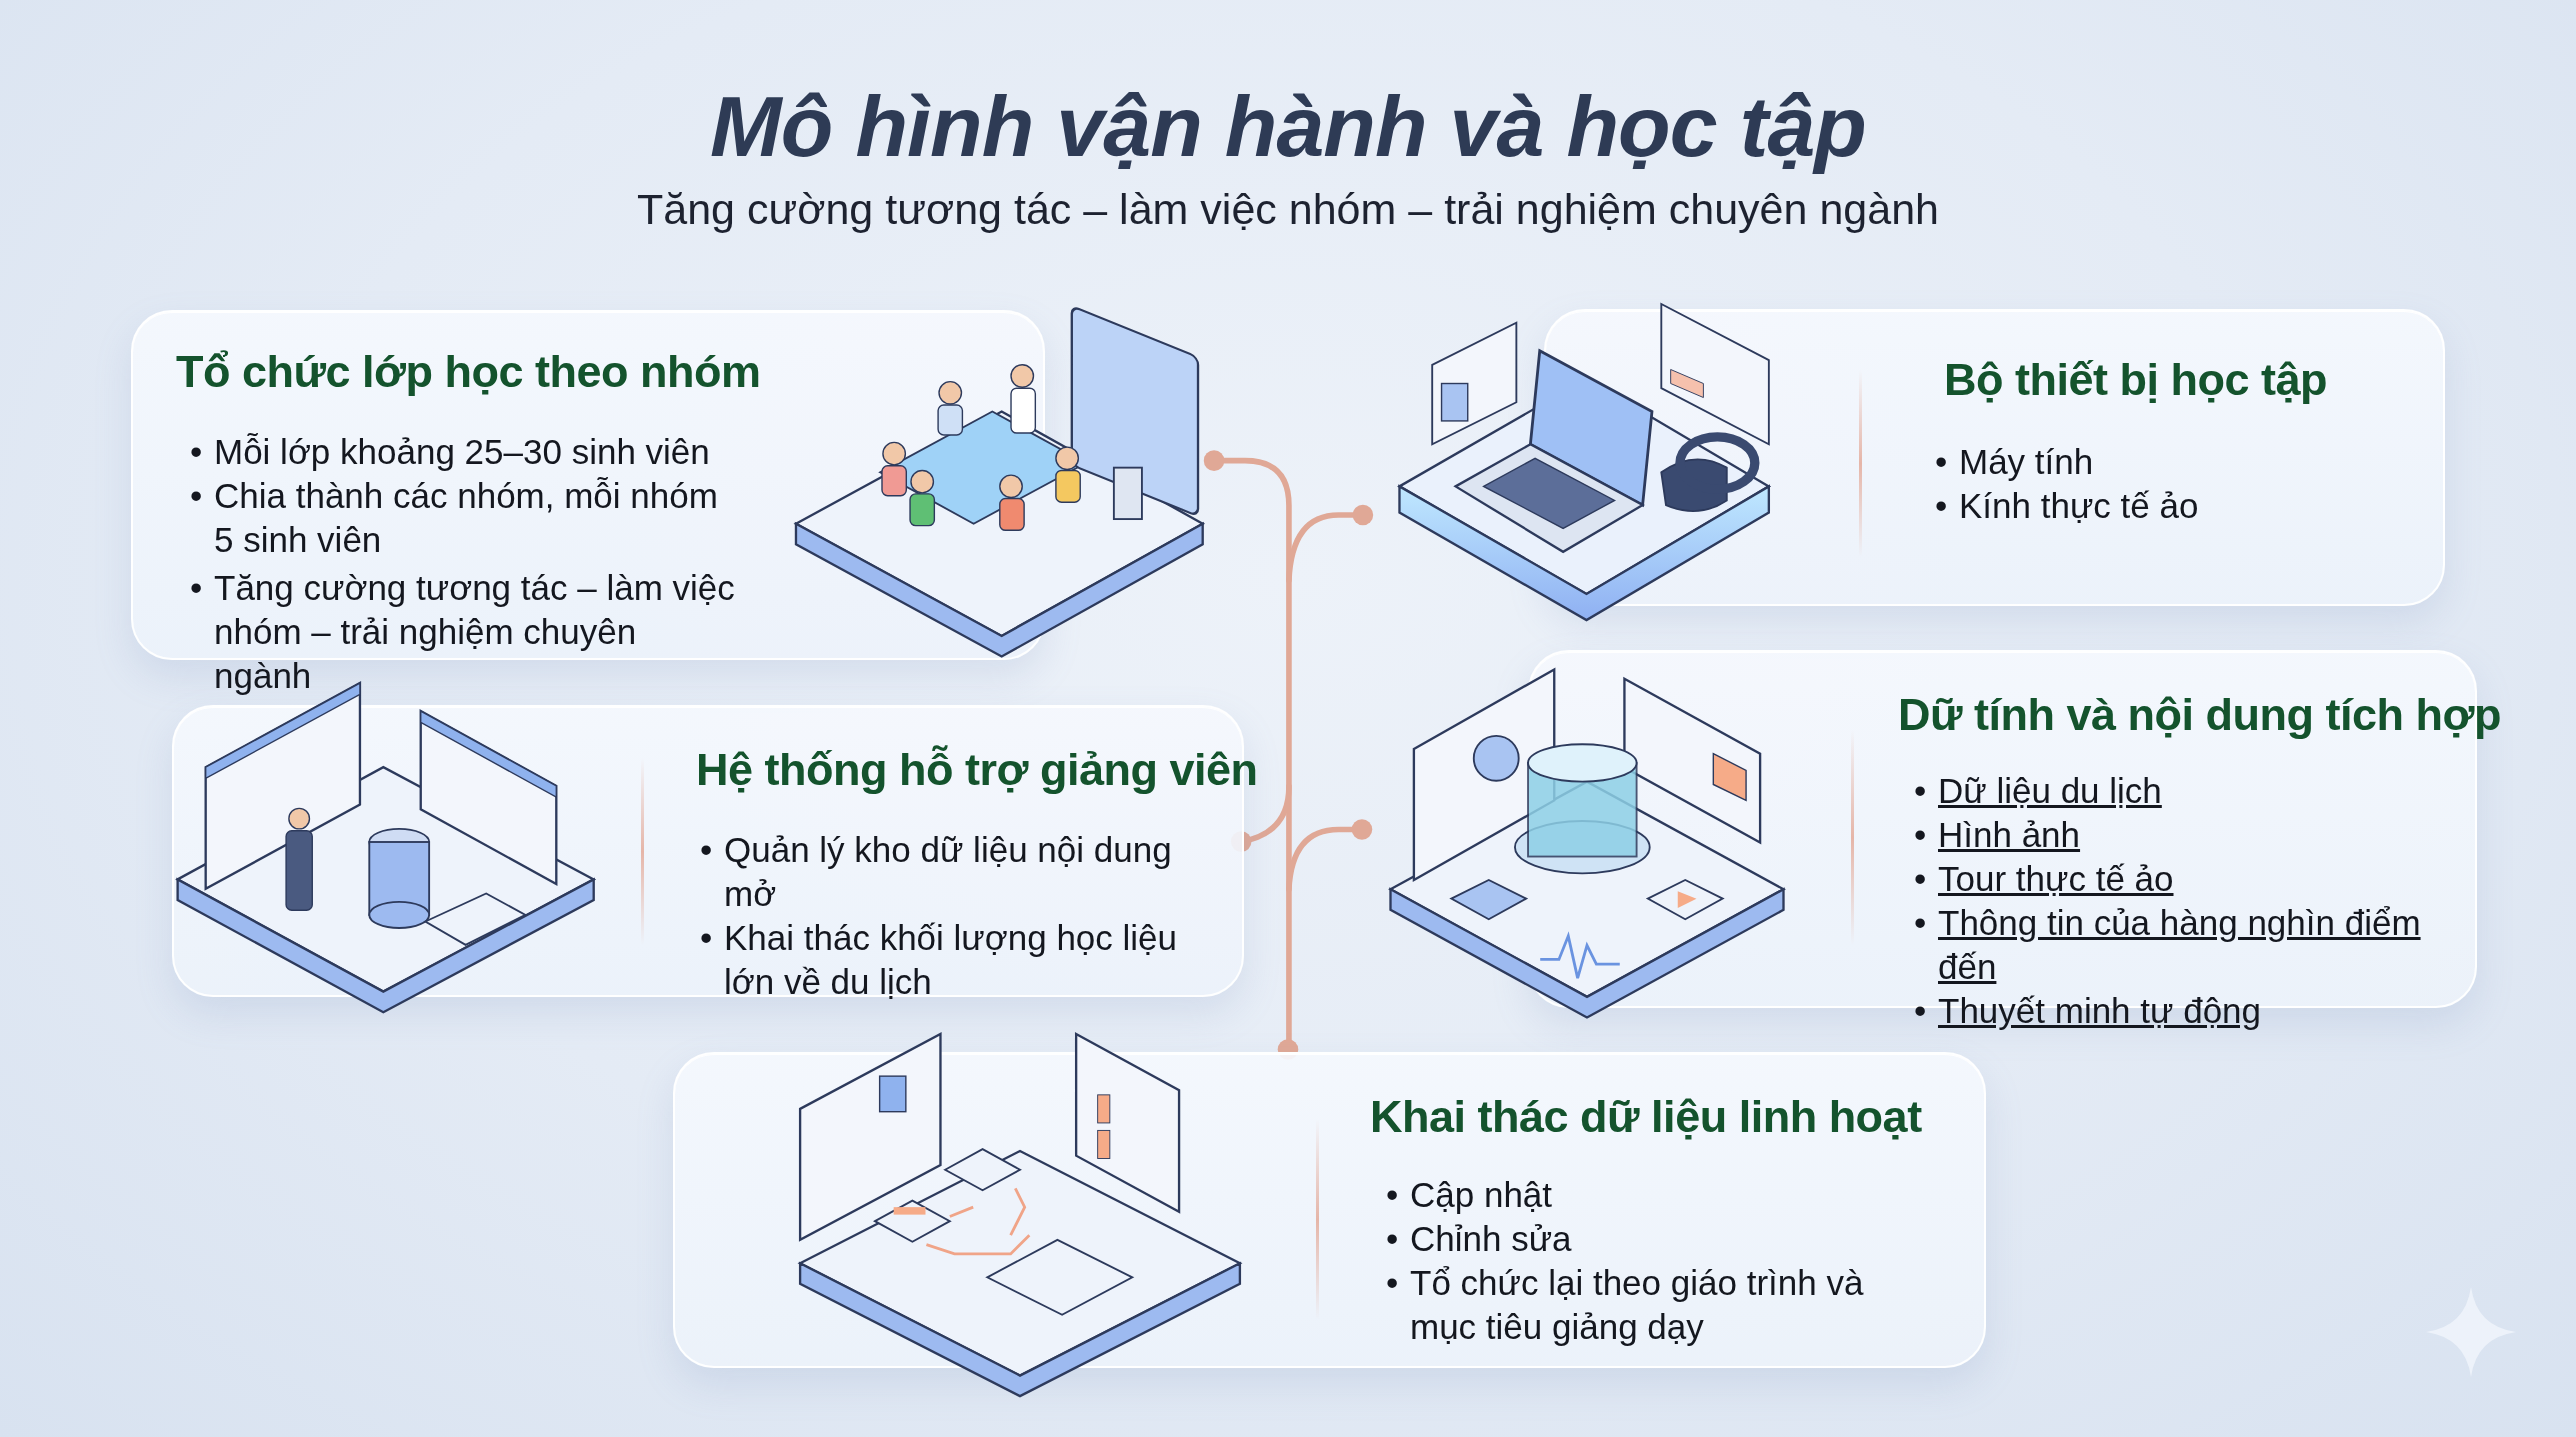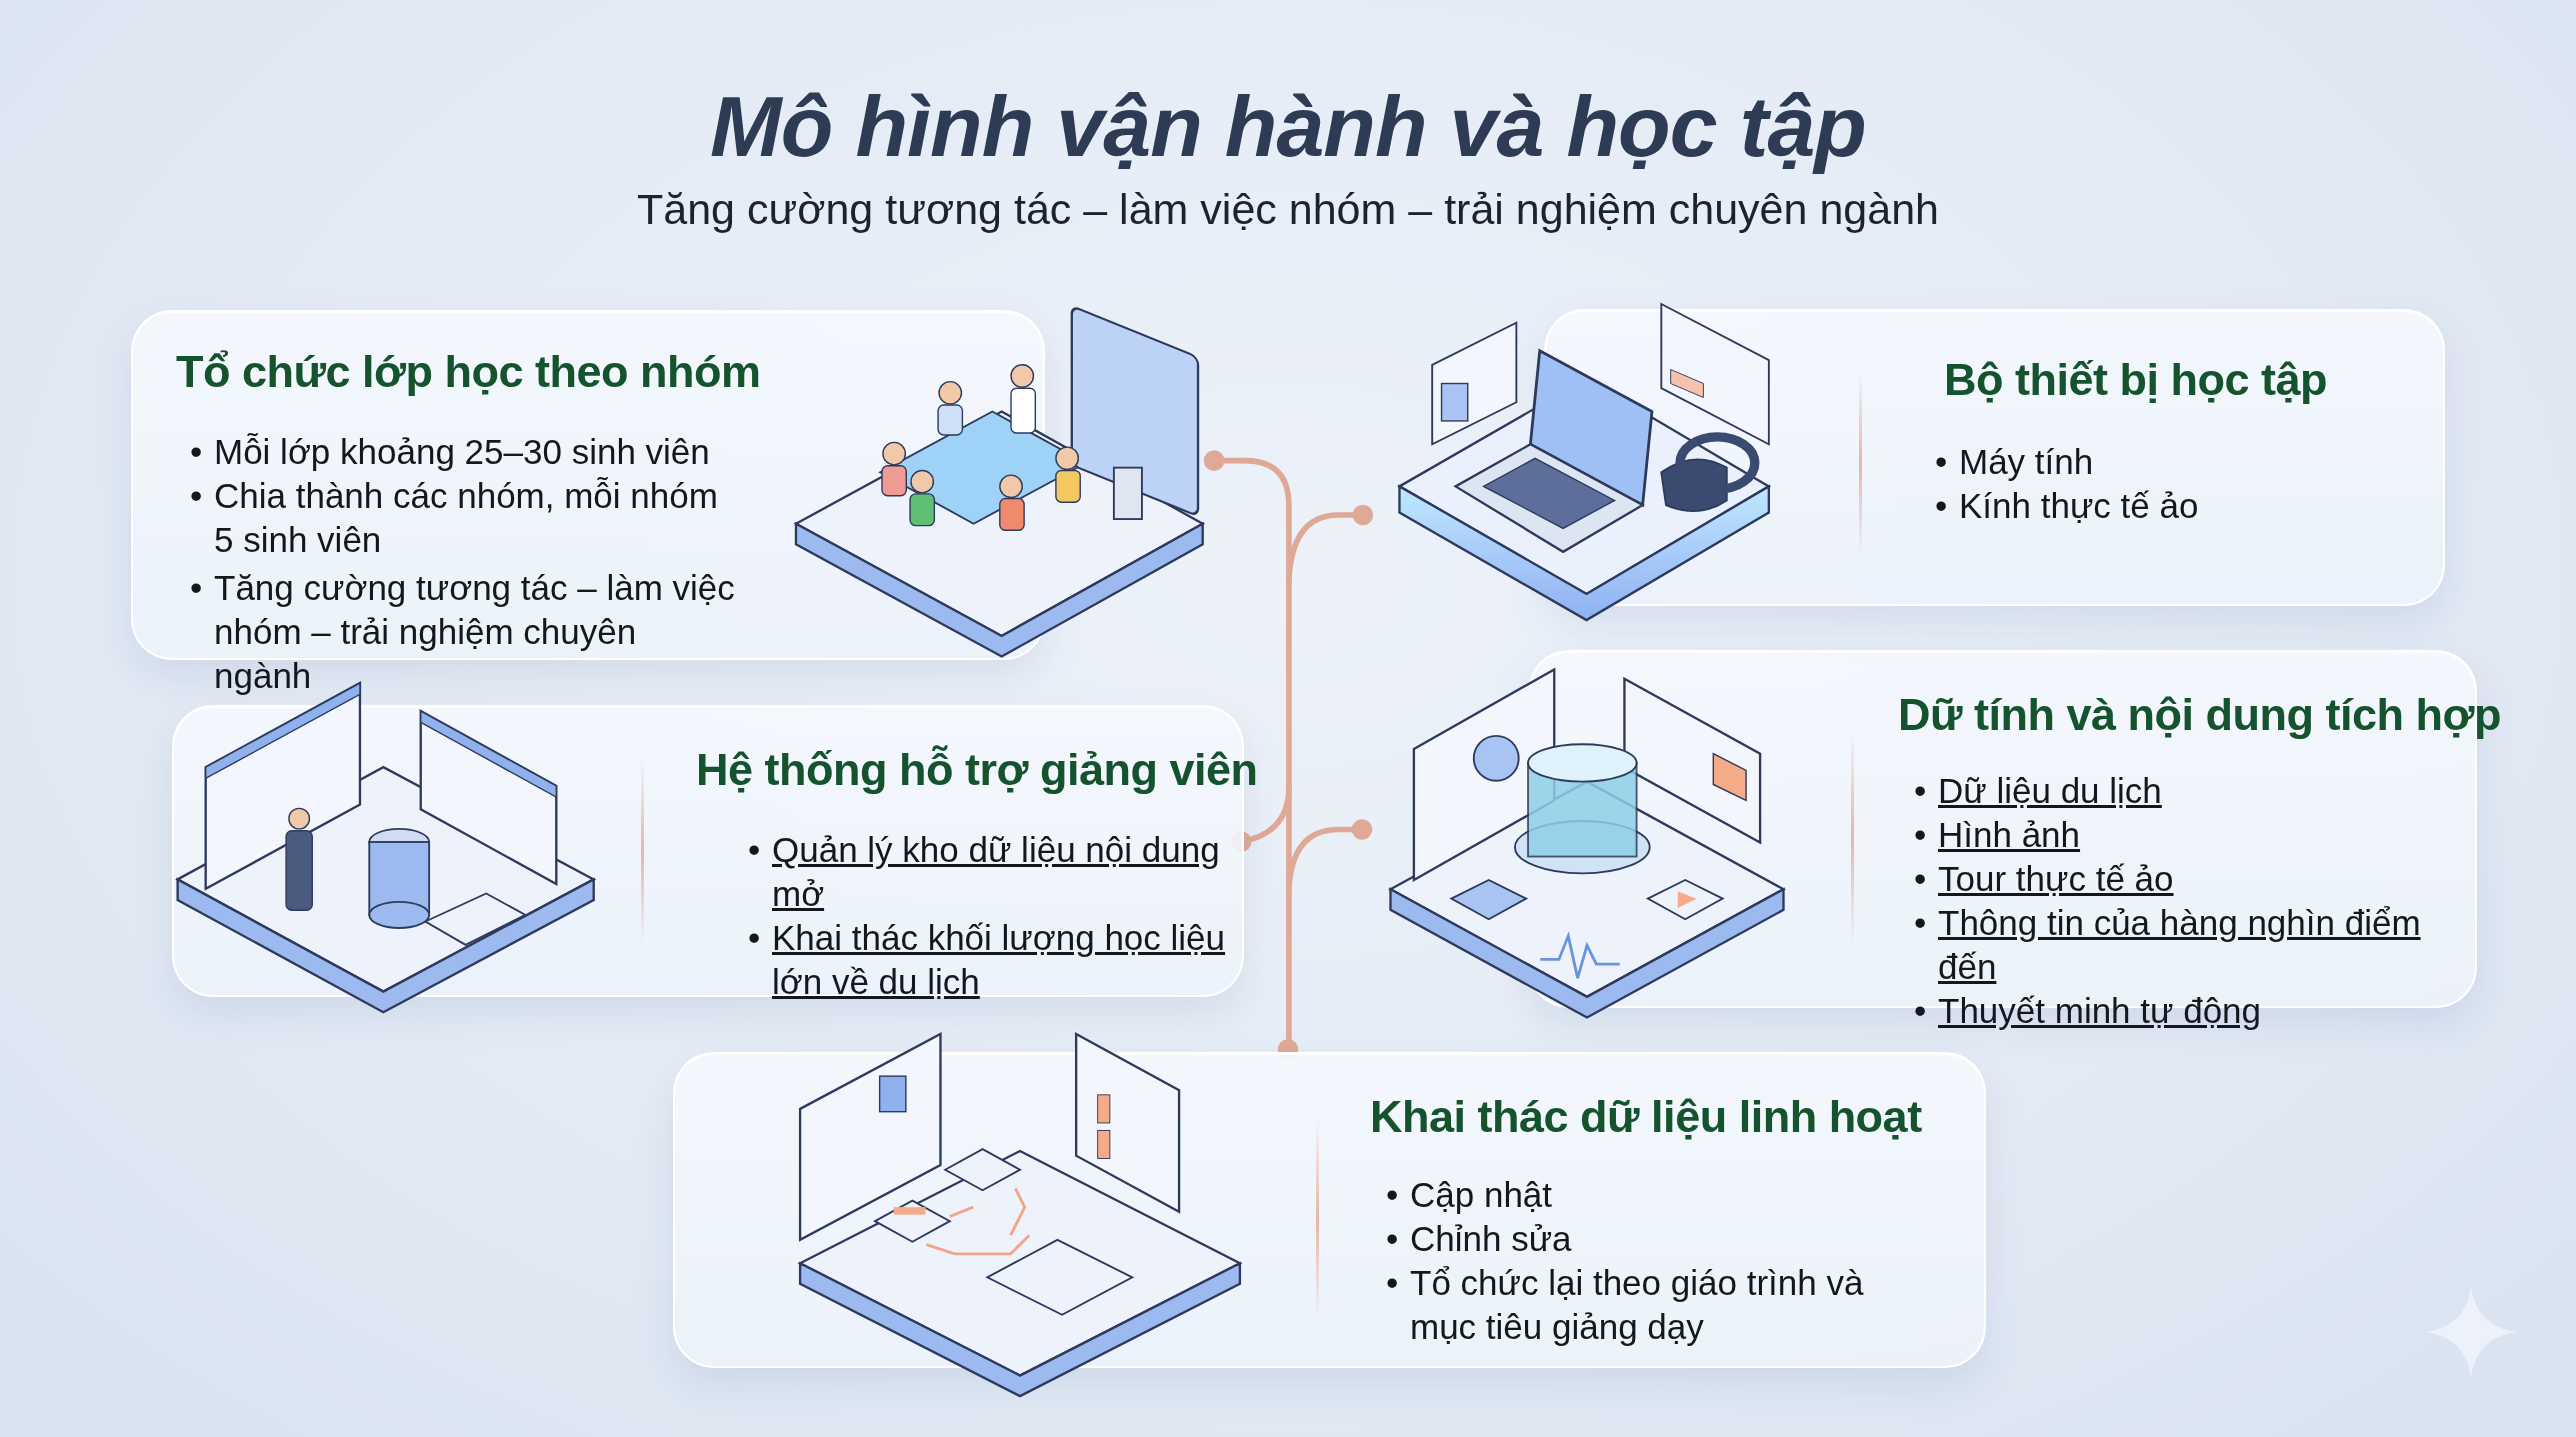--- a/index.html
+++ b/index.html
@@ -105,21 +105,21 @@
   <path d="M175 65 L295 130 L285 230 L165 165 Z" fill="#9fc0f5" stroke="#2d3a5c" stroke-width="3"></path>
   <path d="M85 210 L165 165 L285 230 L200 280 Z" fill="#dde5f2" stroke="#2d3a5c" stroke-width="2.5"></path>
   <path d="M115 210 L170 180 L255 225 L200 255 Z" fill="#5c6e99" stroke="#2d3a5c" stroke-width="1.5"></path>
   <path d="M305 195 Q340 170 375 190 L375 225 Q345 245 310 230 Z" fill="#3a4a70" stroke="#2d3a5c" stroke-width="2"></path>
   <ellipse cx="365" cy="185" rx="40" ry="28" fill="none" stroke="#3a4a70" stroke-width="10"></ellipse>
 </svg>
 
 <div class="card" style="left:172px; top:705px; width:1068px; height:288px;"></div>
 <div class="divider" style="left:641px; top:758px; height:187px;"></div>
 <div class="card-title" style="left:696px; top:744px;">Hệ thống hỗ trợ giảng viên</div>
-<ul class="bullets" style="left:732px; top:812px; width:524px;text-decoration:underline;">
+<ul class="bullets" style="left:684px; top:812px; width:524px;">
   <li>Quản lý kho dữ liệu nội dung mở</li>
   <li>Khai thác khối lượng học liệu lớn về du lịch</li>
 </ul>
 <svg class="illus" style="left:168px; top:655px;" width="440" height="374" viewBox="0 0 470 400">
   <path d="M10 240 L230 120 L455 240 L230 360 Z" fill="#eef3fb" stroke="#2d3a5c" stroke-width="2.5"></path>
   <path d="M10 240 L10 262 L230 382 L455 262 L455 240 L230 360 Z" fill="#9dbaf0" stroke="#2d3a5c" stroke-width="2.5"></path>
   <path d="M40 120 L205 30 L205 160 L40 250 Z" fill="#f3f6fc" stroke="#2d3a5c" stroke-width="2.5"></path>
   <path d="M40 120 L205 30 L205 42 L40 132 Z" fill="#8fb2ee" stroke="#2d3a5c" stroke-width="1.5"></path>
   <path d="M270 60 L415 140 L415 245 L270 165 Z" fill="#f3f6fc" stroke="#2d3a5c" stroke-width="2.5"></path>
   <path d="M270 60 L415 140 L415 152 L270 72 Z" fill="#8fb2ee" stroke="#2d3a5c" stroke-width="1.5"></path>

